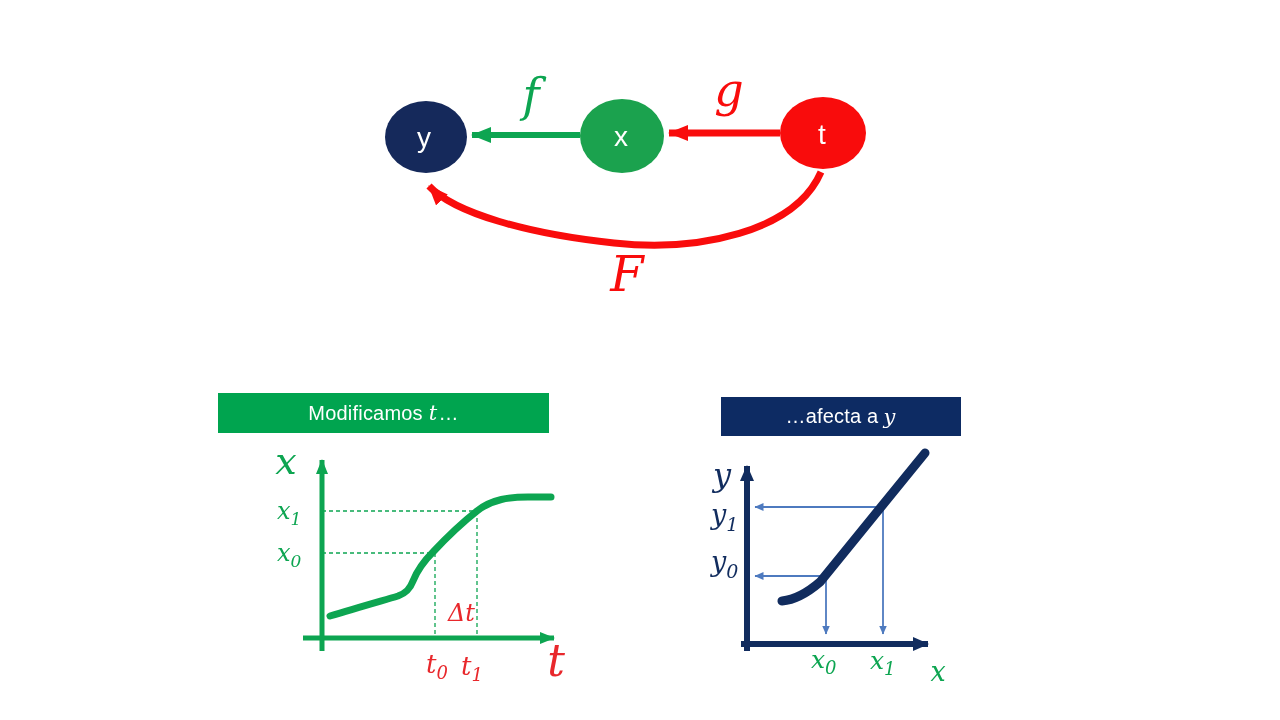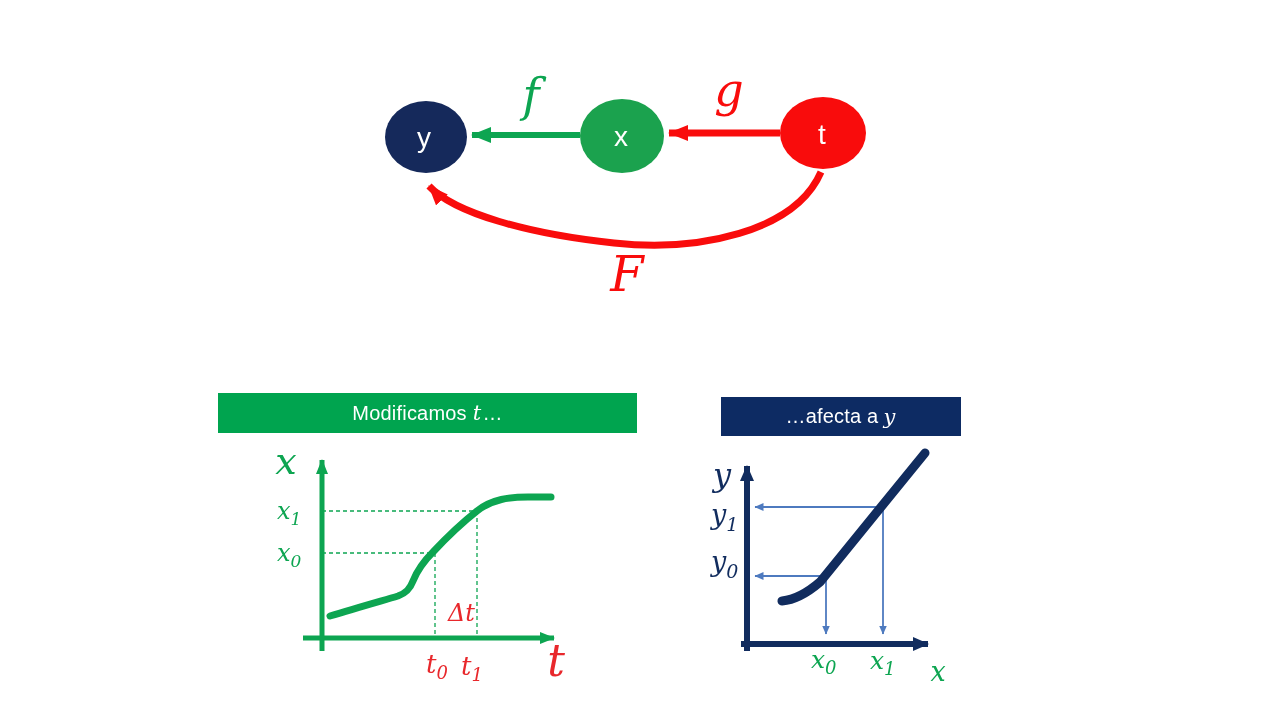--- a/index.html
+++ b/index.html
@@ -2,21 +2,21 @@
 <html><head>
 <meta charset="utf-8">
 <style>
   html,body{margin:0;padding:0;background:#ffffff;}
   #slide{position:relative;width:1280px;height:720px;background:#ffffff;overflow:hidden;
          font-family:"Liberation Sans",sans-serif;}
   svg{position:absolute;overflow:visible;}
   .banner{position:absolute;display:flex;align-items:center;justify-content:center;
           color:#ffffff;font-size:20px;letter-spacing:.2px;}
   .banner .mvar{font-family:"DejaVu Serif",serif;font-style:italic;font-size:21px;margin:0 1px 0 6px;}
-  .banner-green{left:218px;top:393px;width:419px;height:40px;background:#00A44F;}
+  .banner-green{left:218px;top:393px;width:331px;height:40px;background:#00A44F;}
   .banner-navy{left:721px;top:397px;width:240px;height:39px;background:#0D2B63;}
   .banner-navy .mvar{margin-left:5px;}
   .banner .gap{margin-left:0;}
   text{font-family:"DejaVu Serif",serif;font-style:italic;}
   .nodelbl{font-family:"Liberation Sans",sans-serif;font-style:normal;fill:#ffffff;}
 </style>
 </head>
 <body>
 
 <div id="slide">

